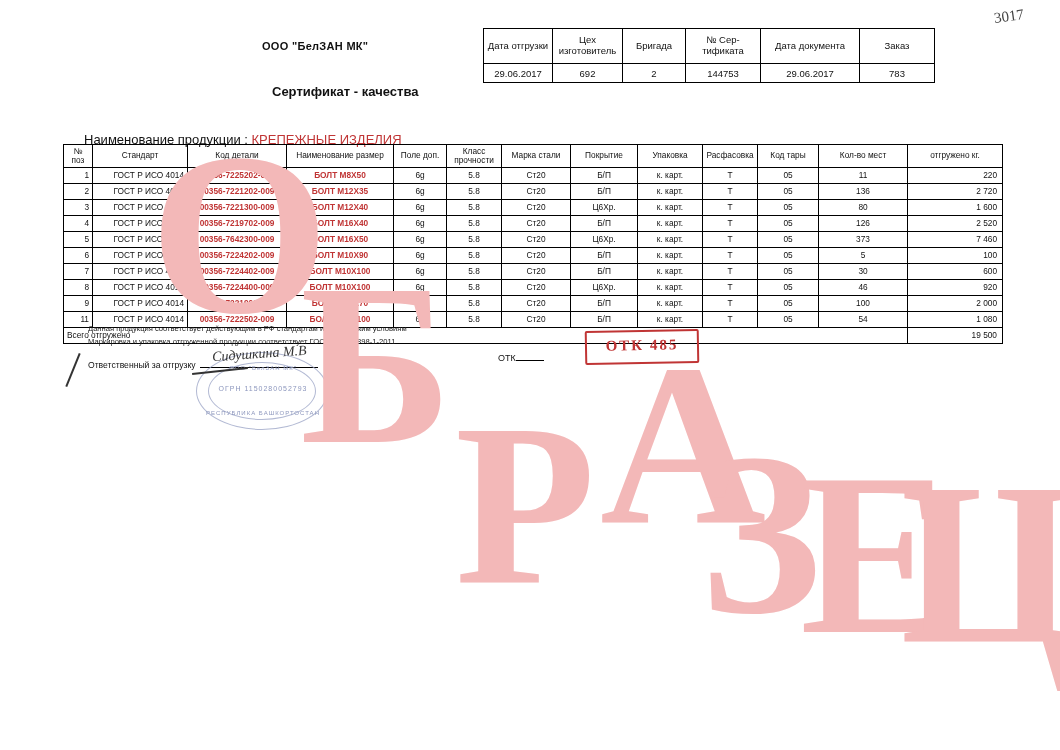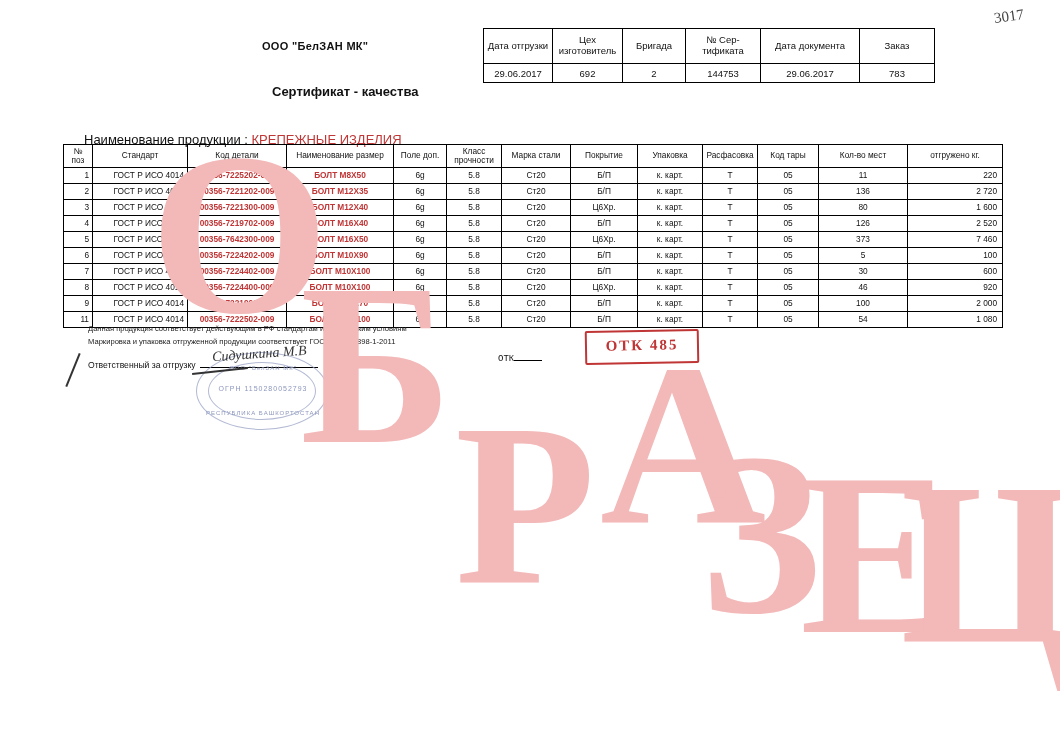--- a/index.html
+++ b/index.html
@@ -207,21 +207,20 @@
     width: 118px;
     border-bottom: 1px solid #000;
     margin: 0 4px;
     height: 9px;
   }
   .otk-label {
     position: absolute;
     left: 498px; top: 352px;
     font-size: 9px;
     z-index: 20;
-    font-family: Liberation Mono, monospace;
   }
   .otk-label .line {
     display: inline-block;
     width: 28px;
     border-bottom: 1px solid #000;
     height: 8px;
   }
 
   
   .stamp-otk {
@@ -526,20 +525,24 @@
         <td>6g</td>
         <td>5.8</td>
         <td>Ст20</td>
         <td>Б/П</td>
         <td>к. карт.</td>
         <td>Т</td>
         <td>05</td>
         <td>54</td>
         <td class="ship">1 080</td>
       </tr>
+      <tr>
+        <td class="total-label" colspan="12">Всего отгружено</td>
+        <td class="ship">19 500</td>
+      </tr>
     </tbody>
   </table>
 
   <div class="note note-1">Данная продукция соответствует действующим в РФ стандартам и техническим условиям</div>
   <div class="note note-2">Маркировка и упаковка отгруженной продукции соответствует ГОСТ Р ИСО 898-1-2011</div>
 
   <div class="resp">
     <span>Ответственный за отгрузку</span><span class="line"></span>
   </div>
 

